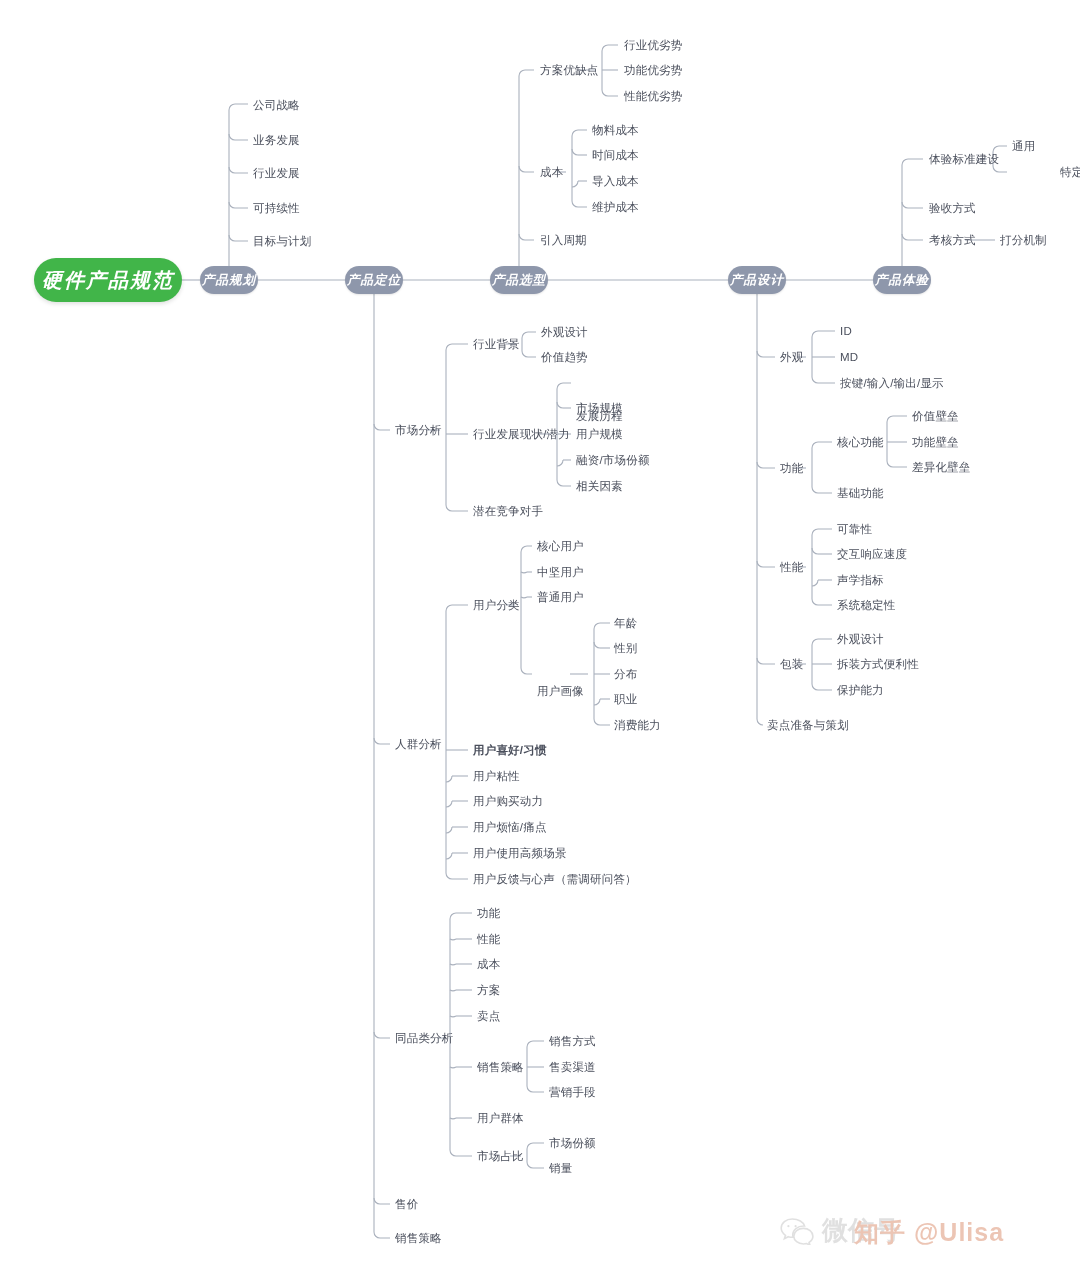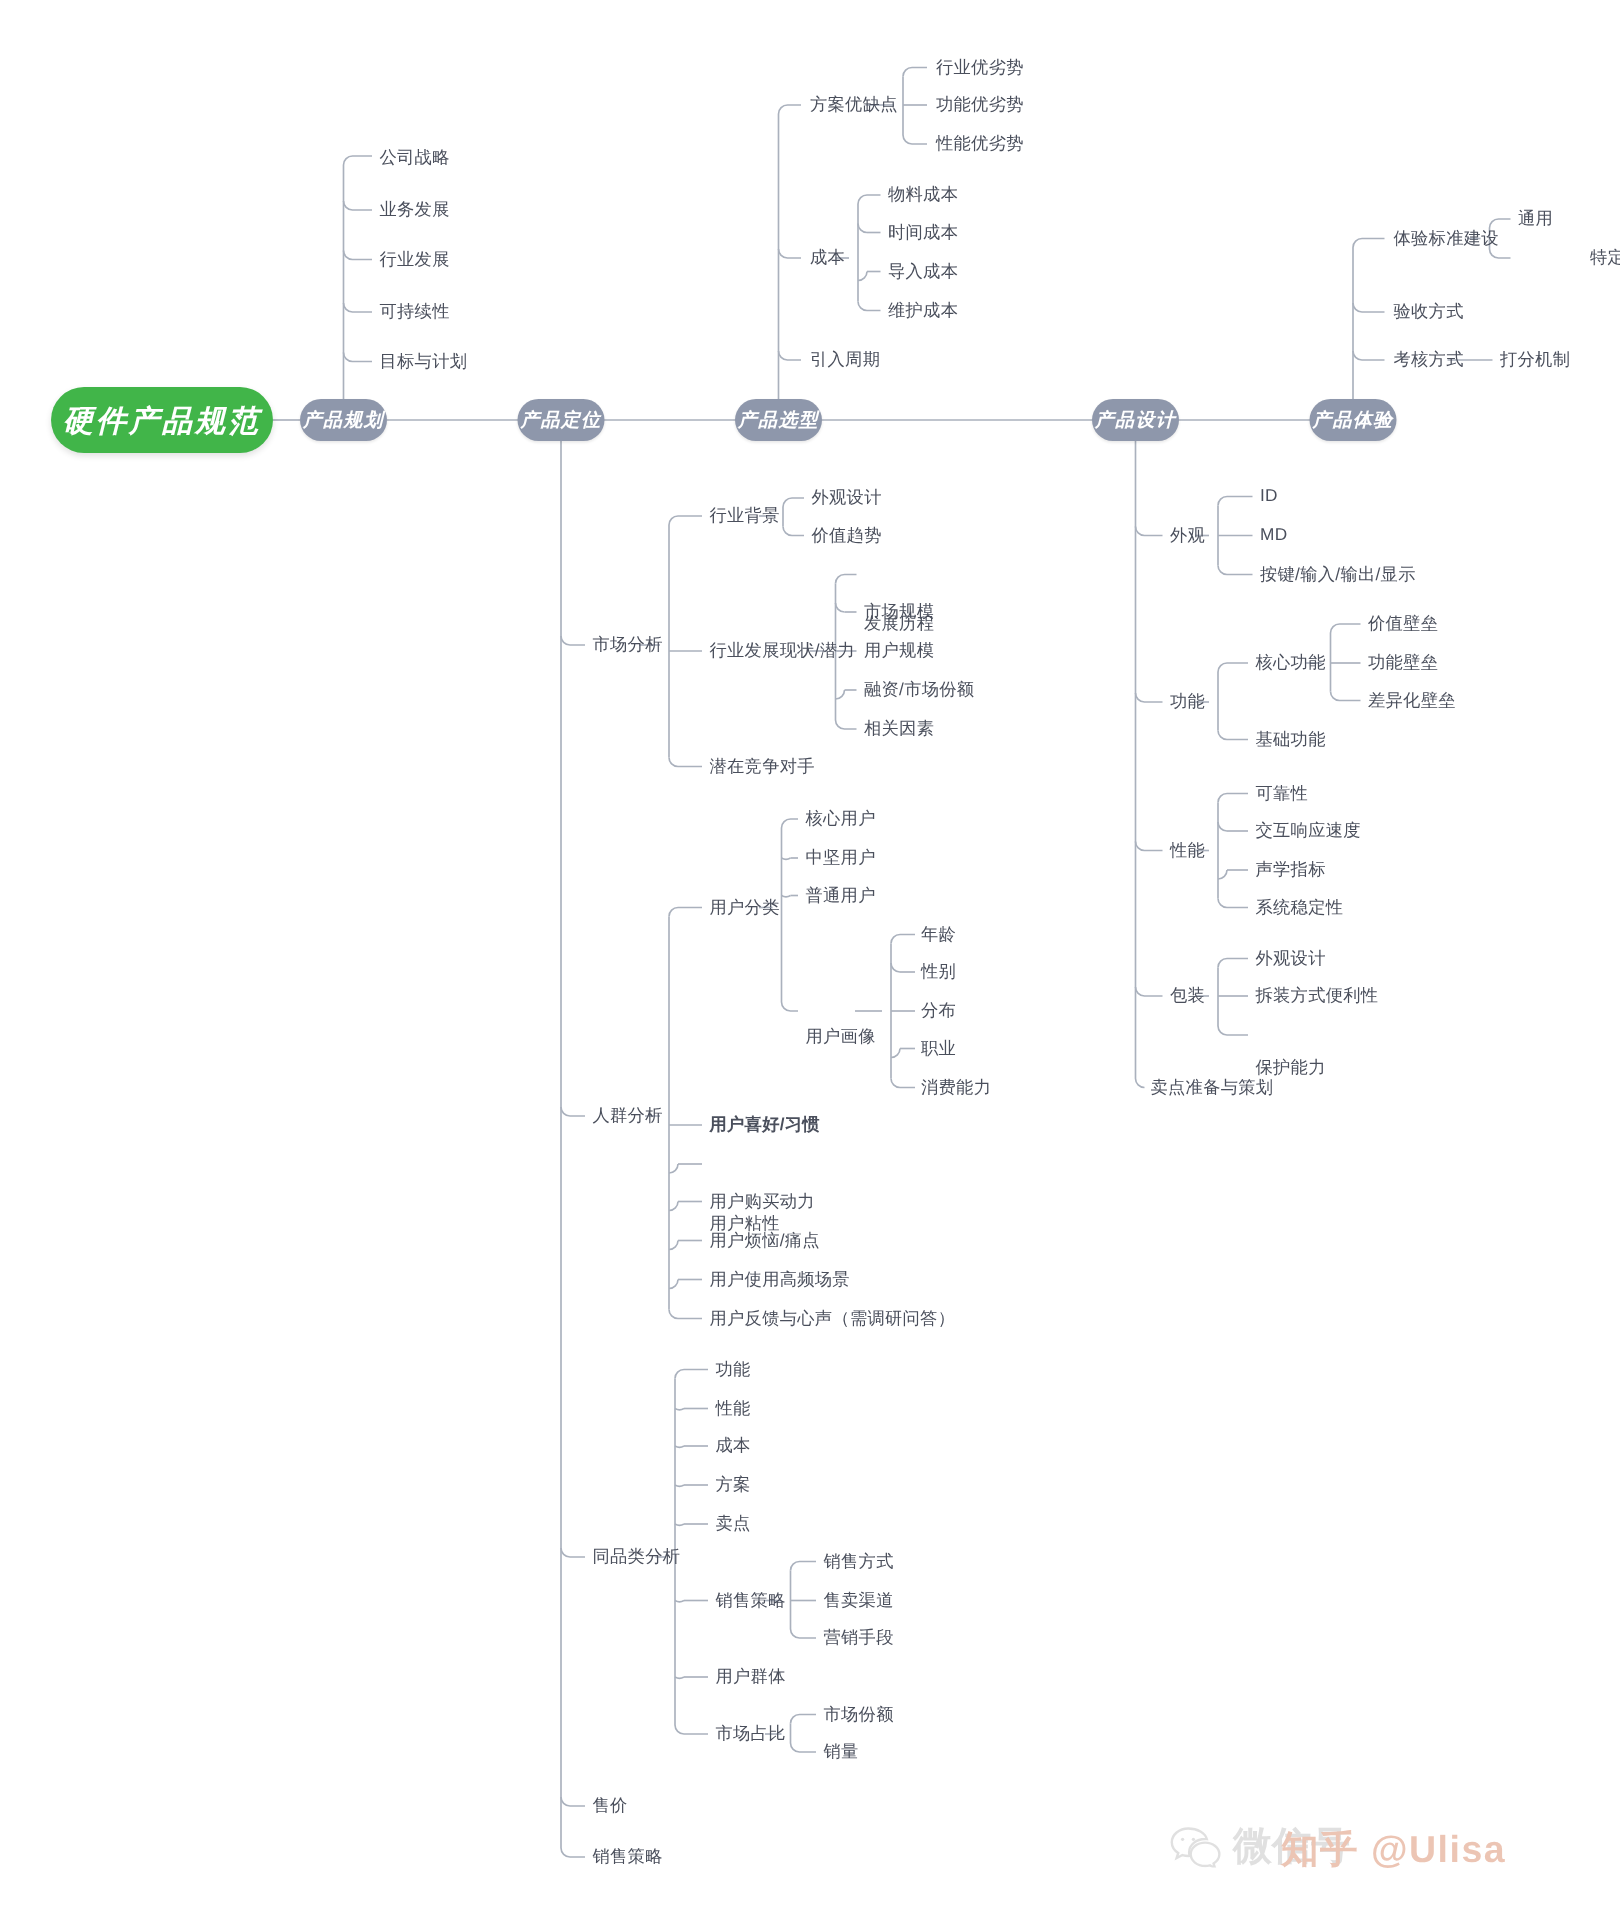--- a/index.html
+++ b/index.html
@@ -296,21 +296,21 @@
       <div class="node" style="left: 537px; top: 546px;">核心用户</div>
       <div class="node" style="left: 537px; top: 572px;">中坚用户</div>
       <div class="node" style="left: 537px; top: 597px;">普通用户</div>
       <div class="node" style="left: 537px; top: 674px; margin-top: 17px;">用户画像</div>
       <div class="node" style="left: 614px; top: 623px;">年龄</div>
       <div class="node" style="left: 614px; top: 648px;">性别</div>
       <div class="node" style="left: 614px; top: 674px;">分布</div>
       <div class="node" style="left: 614px; top: 699px;">职业</div>
       <div class="node" style="left: 614px; top: 725px;">消费能力</div>
       <div class="node" style="left: 473px; top: 750px; font-weight: bold;">用户喜好/习惯</div>
-      <div class="node" style="left: 473px; top: 776px; margin-top: 40px;">用户粘性</div>
+      <div class="node" style="left: 473px; top: 776px;">用户粘性</div>
       <div class="node" style="left: 473px; top: 801px;">用户购买动力</div>
       <div class="node" style="left: 473px; top: 827px;">用户烦恼/痛点</div>
       <div class="node" style="left: 473px; top: 853px;">用户使用高频场景</div>
       <div class="node" style="left: 473px; top: 879px;">用户反馈与心声（需调研问答）</div>
       <div class="node" style="left: 395px; top: 1038px;">同品类分析</div>
       <div class="node" style="left: 477px; top: 913px;">功能</div>
       <div class="node" style="left: 477px; top: 939px;">性能</div>
       <div class="node" style="left: 477px; top: 964px;">成本</div>
       <div class="node" style="left: 477px; top: 990px; font-family: Liberation Serif, serif;">方案</div>
       <div class="node" style="left: 477px; top: 1016px;">卖点</div>
@@ -335,21 +335,21 @@
       <div class="node" style="left: 912px; top: 467px;">差异化壁垒</div>
       <div class="node" style="left: 837px; top: 493px;">基础功能</div>
       <div class="node" style="left: 780px; top: 567px;">性能</div>
       <div class="node" style="left: 837px; top: 529px;">可靠性</div>
       <div class="node" style="left: 837px; top: 554px;">交互响应速度</div>
       <div class="node" style="left: 837px; top: 580px;">声学指标</div>
       <div class="node" style="left: 837px; top: 605px;">系统稳定性</div>
       <div class="node" style="left: 780px; top: 664px;">包装</div>
       <div class="node" style="left: 837px; top: 639px;">外观设计</div>
       <div class="node" style="left: 837px; top: 664px;">拆装方式便利性</div>
-      <div class="node" style="left: 837px; top: 712px; font-family: Liberation Mono, monospace;">保护能力</div>
+      <div class="node" style="left: 837px; top: 690px; font-family: Liberation Mono, monospace;">保护能力</div>
       <div class="node" style="left: 767px; top: 725px;">卖点准备与策划</div>
     </div>
 
   <div class="watermark">
     <span class="wechat-icon">
       <svg viewBox="0 0 34 28" width="34" height="28" xmlns="http://www.w3.org/2000/svg">
         <path d="M12.2 2C6.1 2 1.2 6.1 1.2 11.1c0 2.9 1.7 5.5 4.3 7.2l-1.1 3.4 3.9-2a13.6 13.6 0 0 0 3.9.6c.3 0 .6 0 .9-.03a8.4 8.4 0 0 1-.36-2.4c0-4.9 4.8-8.9 10.7-8.9.37 0 .74.02 1.1.06C23.5 5.1 18.4 2 12.2 2z" fill="none" stroke="#9a9a9a" stroke-width="1.6"></path>
         <circle cx="8.4" cy="9.2" r="1.1" fill="#9a9a9a"></circle>
         <circle cx="15.6" cy="9.2" r="1.1" fill="#9a9a9a"></circle>
         <path d="M23.4 11.4c-5.3 0-9.6 3.5-9.6 7.8 0 4.3 4.3 7.8 9.6 7.8 1.1 0 2.2-.16 3.2-.45l3.4 1.75-.95-2.95c2.3-1.45 3.85-3.7 3.85-6.15 0-4.3-4.3-7.8-9.5-7.8z" fill="none" stroke="#9a9a9a" stroke-width="1.6"></path>

